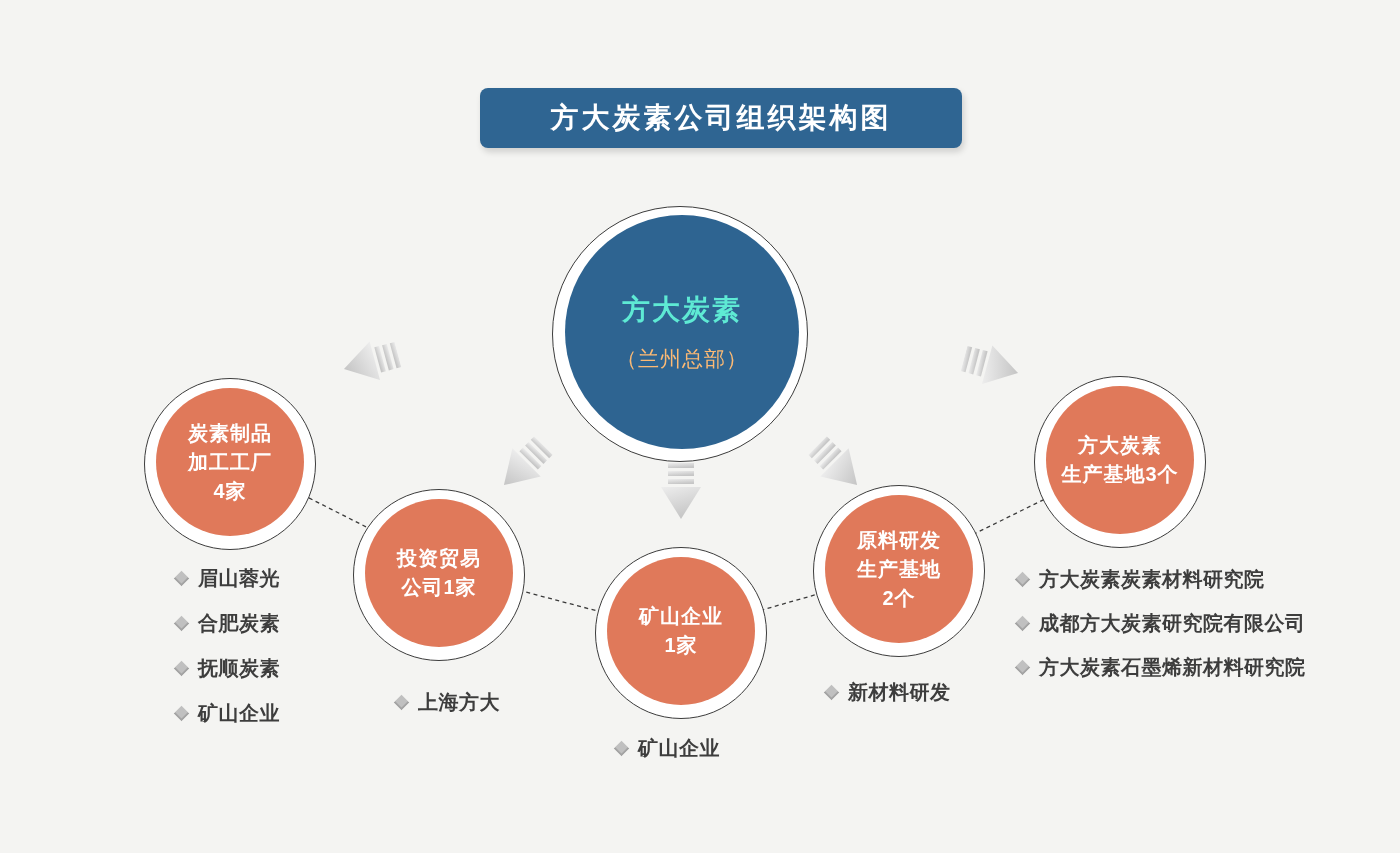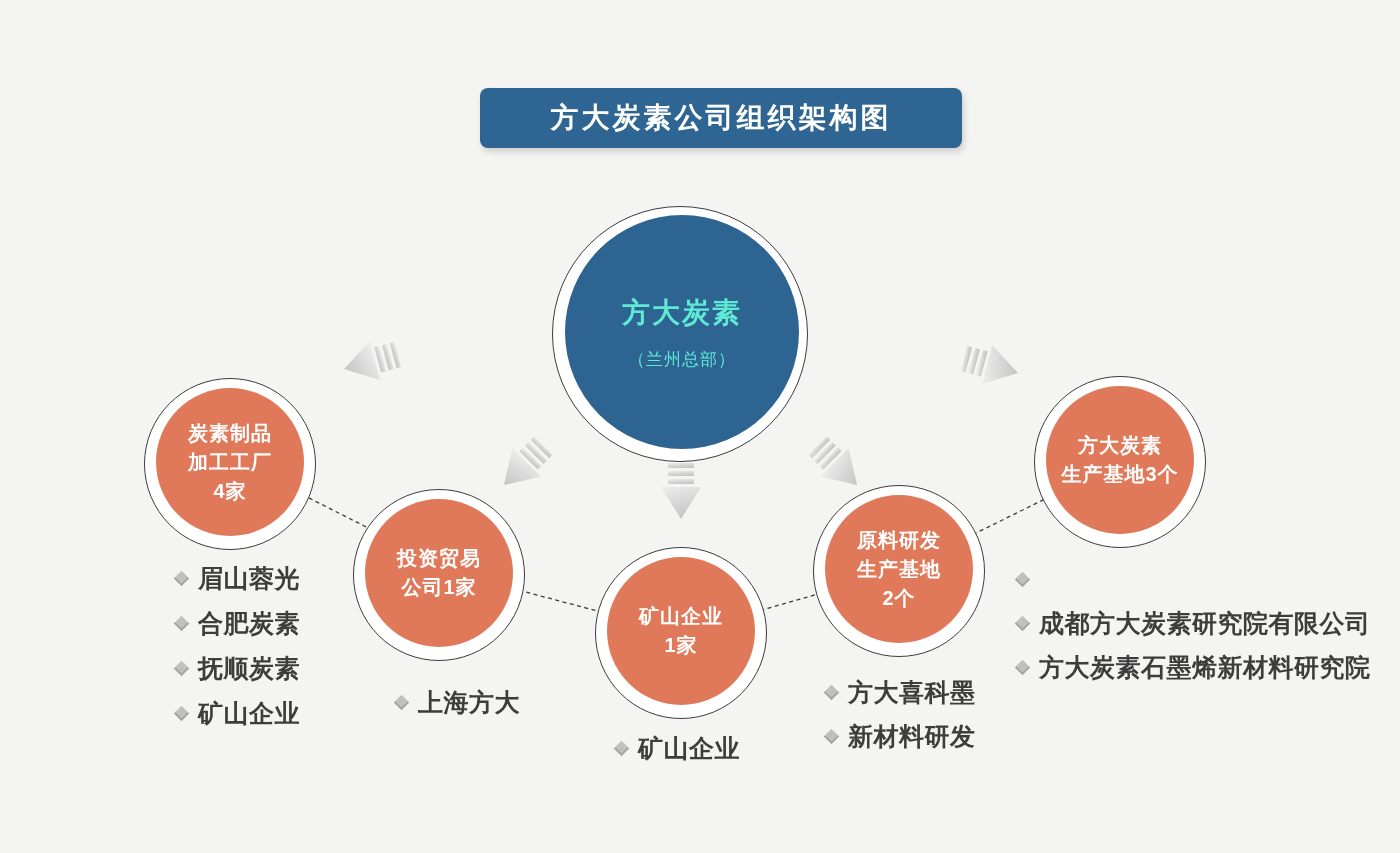--- a/index.html
+++ b/index.html
@@ -33,41 +33,41 @@
     background:#ffffff;border:1px solid #3c3c3c;
     z-index:2;box-sizing:border-box;
   }
   .root-ring{left:552px;top:206px;width:256px;height:256px;}
   .root-fill{
     position:absolute;left:12px;top:8px;width:234px;height:234px;
     border-radius:50%;background:#2e6491;
     display:flex;flex-direction:column;align-items:center;justify-content:center;
   }
   .root-name{color:#5eead4;font-size:28px;font-weight:bold;letter-spacing:2px;}
-  .root-sub{color:#5eead4;font-size:17px;margin-top:16px;letter-spacing:1px;}
+  .root-sub{color:#fdba74;font-size:21px;margin-top:16px;letter-spacing:1px;}
 
   .branch-ring{width:172px;height:172px;}
   .branch-fill{
     position:absolute;left:11px;top:9px;width:148px;height:148px;
     border-radius:50%;background:#e0795a;
     display:flex;flex-direction:column;align-items:center;justify-content:center;
   }
   .branch-fill div{
     color:#fff;font-size:20px;font-weight:bold;line-height:29px;
     letter-spacing:1px;white-space:nowrap;
   }
 
   
   .arrow{position:absolute;z-index:2;}
 
   
   .child-list{position:absolute;z-index:3;}
   .child-item{
     display:flex;align-items:center;height:44px;
-    font-size:25px;font-weight:600;color:#3d3d3d;white-space:nowrap;
+    font-size:20px;font-weight:600;color:#3d3d3d;white-space:nowrap;
     letter-spacing:0.5px;
   }
   .diamond{
     width:11px;height:11px;background:#c0c0c0;
     transform:rotate(45deg);margin-right:11px;flex:0 0 11px;
     box-shadow:inset -2px -2px 0 rgba(140,140,140,0.55);
   }
 </style>
 </head>
 <body>
@@ -188,37 +188,34 @@
   <div class="ring branch-ring" style="left:813px;top:485px">
     <div class="branch-fill">
       <div>原料研发</div>
       <div>生产基地</div>
       <div>2个</div>
     </div>
   </div>
   <div class="child-list" style="left:826px;top:670px">
     <div class="child-item">
       <span class="diamond"></span>
-      <span>方大喜科墨</span>
-    </div>
-    <div class="child-item">
-      <span class="diamond"></span>
       <span>新材料研发</span>
     </div>
   </div>
 
   <div class="ring branch-ring" style="left:1034px;top:376px">
     <div class="branch-fill">
       <div>方大炭素</div>
       <div>生产基地3个</div>
     </div>
   </div>
   <div class="child-list" style="left:1017px;top:557px">
     <div class="child-item">
       <span class="diamond"></span>
+      <span>方大炭素炭素材料研究院</span>
     </div>
     <div class="child-item">
       <span class="diamond"></span>
       <span>成都方大炭素研究院有限公司</span>
     </div>
     <div class="child-item">
       <span class="diamond"></span>
       <span>方大炭素石墨烯新材料研究院</span>
     </div>
   </div>

